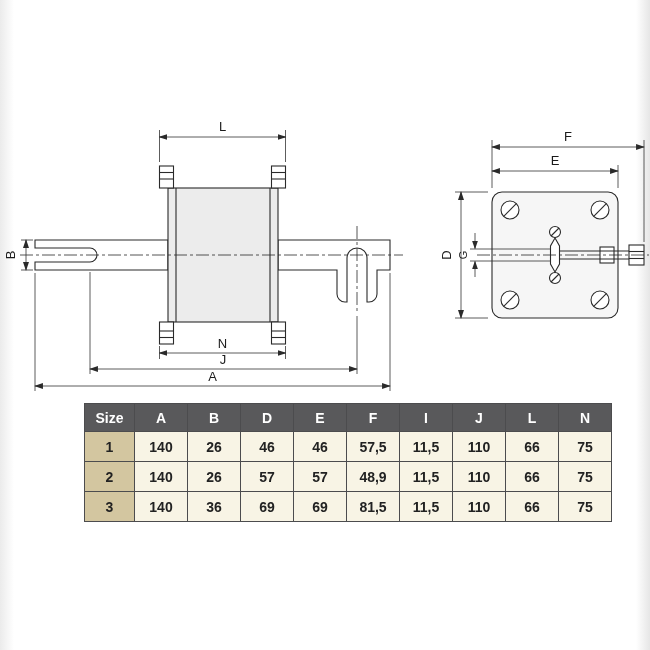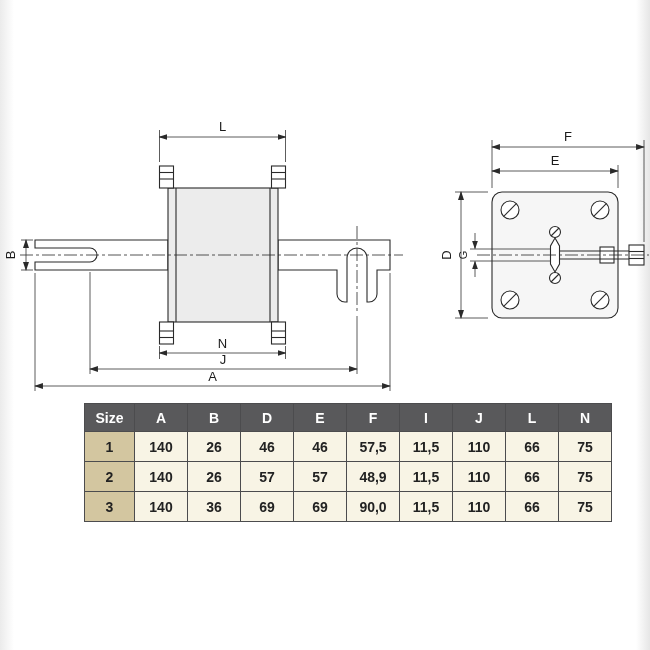--- a/index.html
+++ b/index.html
@@ -242,21 +242,21 @@
         <td>110</td>
         <td>66</td>
         <td>75</td>
       </tr>
       <tr>
         <td class="size-col">3</td>
         <td>140</td>
         <td>36</td>
         <td>69</td>
         <td>69</td>
-        <td>90,0</td>
+        <td>81,5</td>
         <td>11,5</td>
         <td>110</td>
         <td>66</td>
         <td>75</td>
       </tr>
     </tbody>
   </table>
 
 </div>
 

